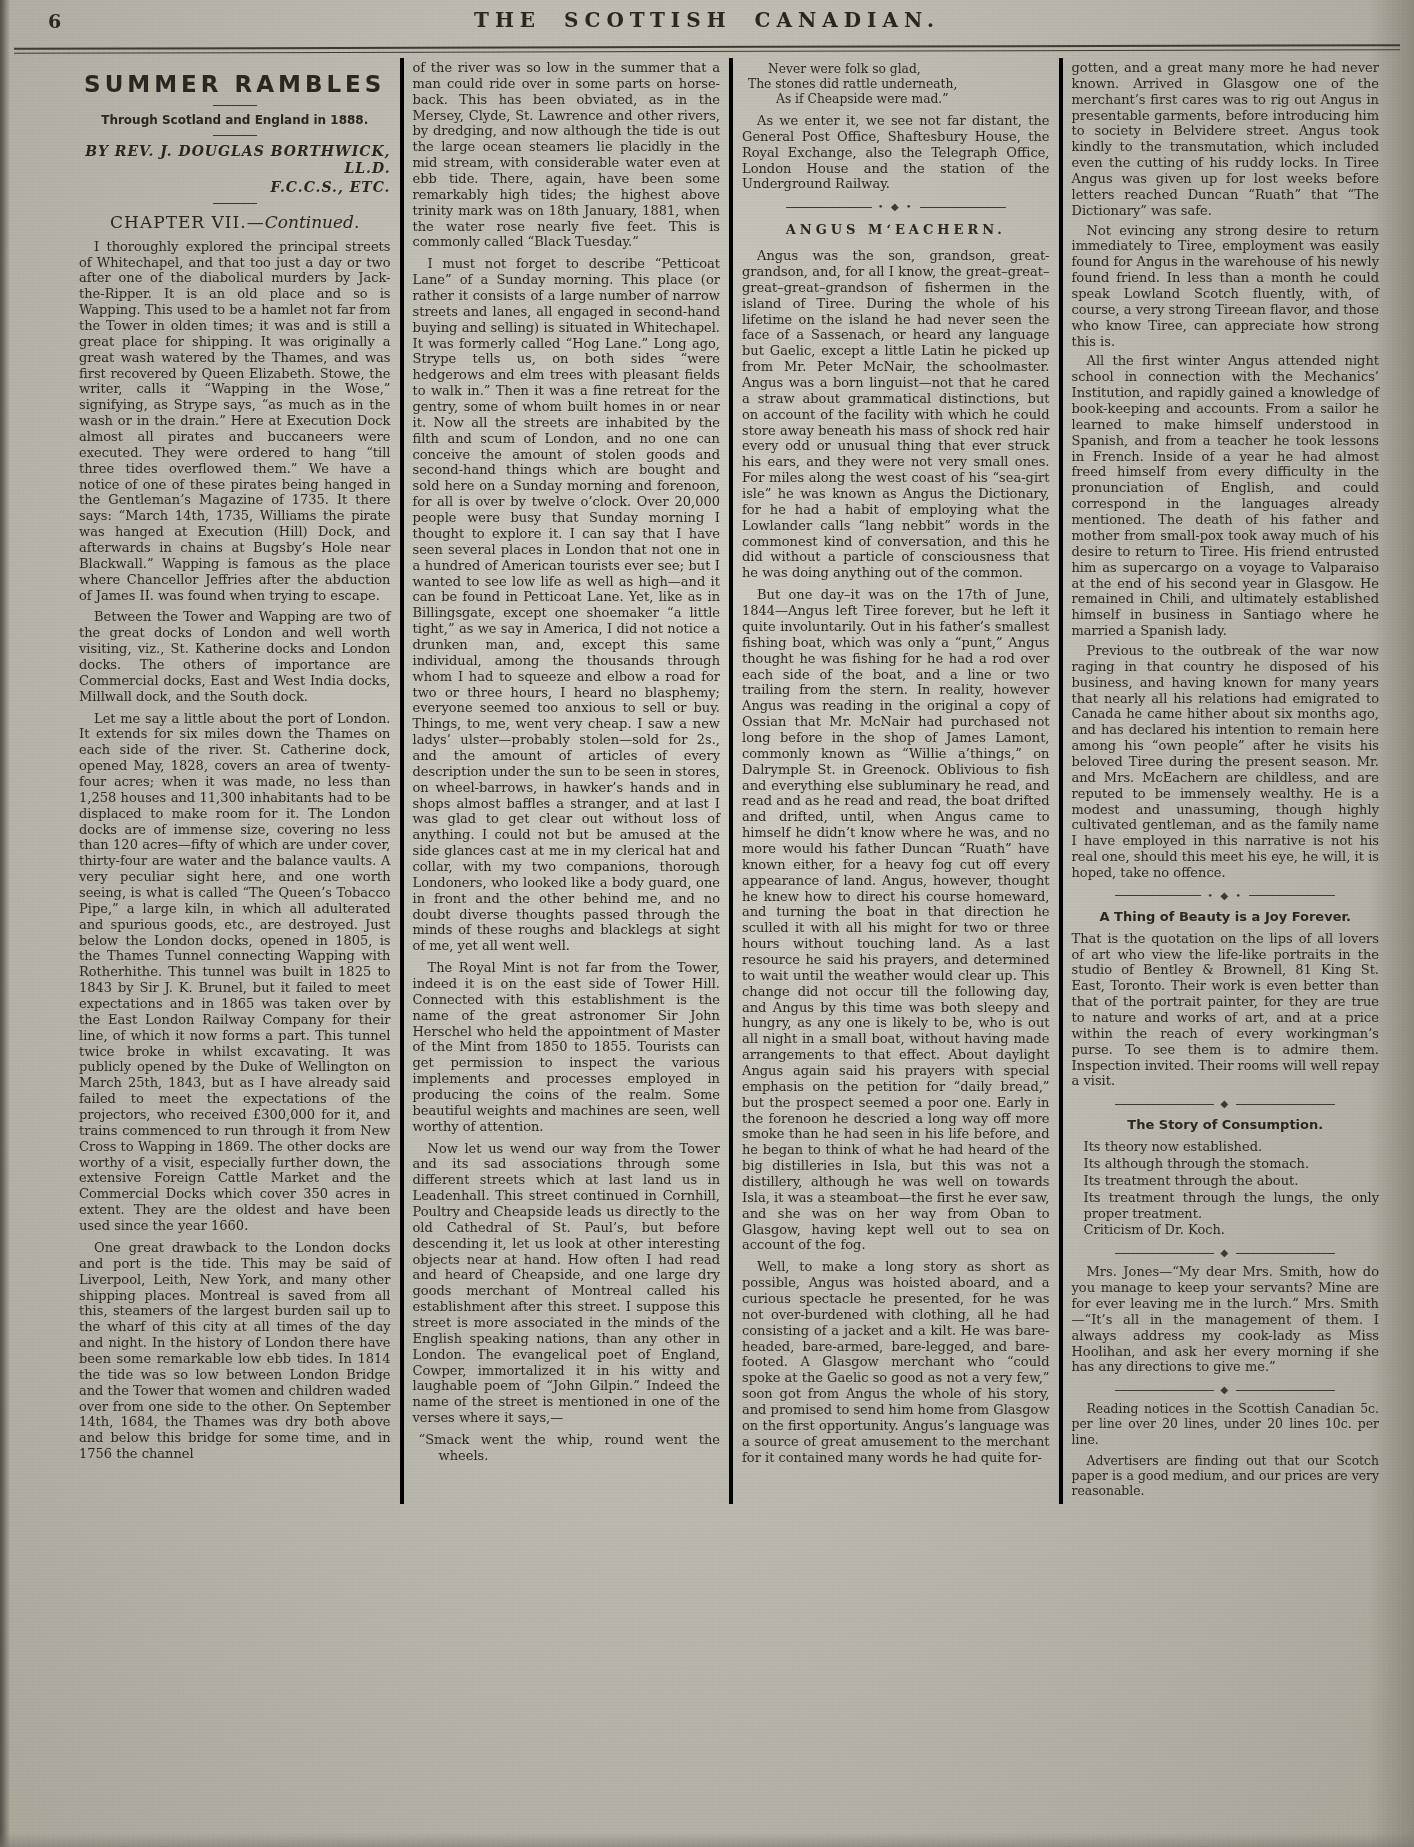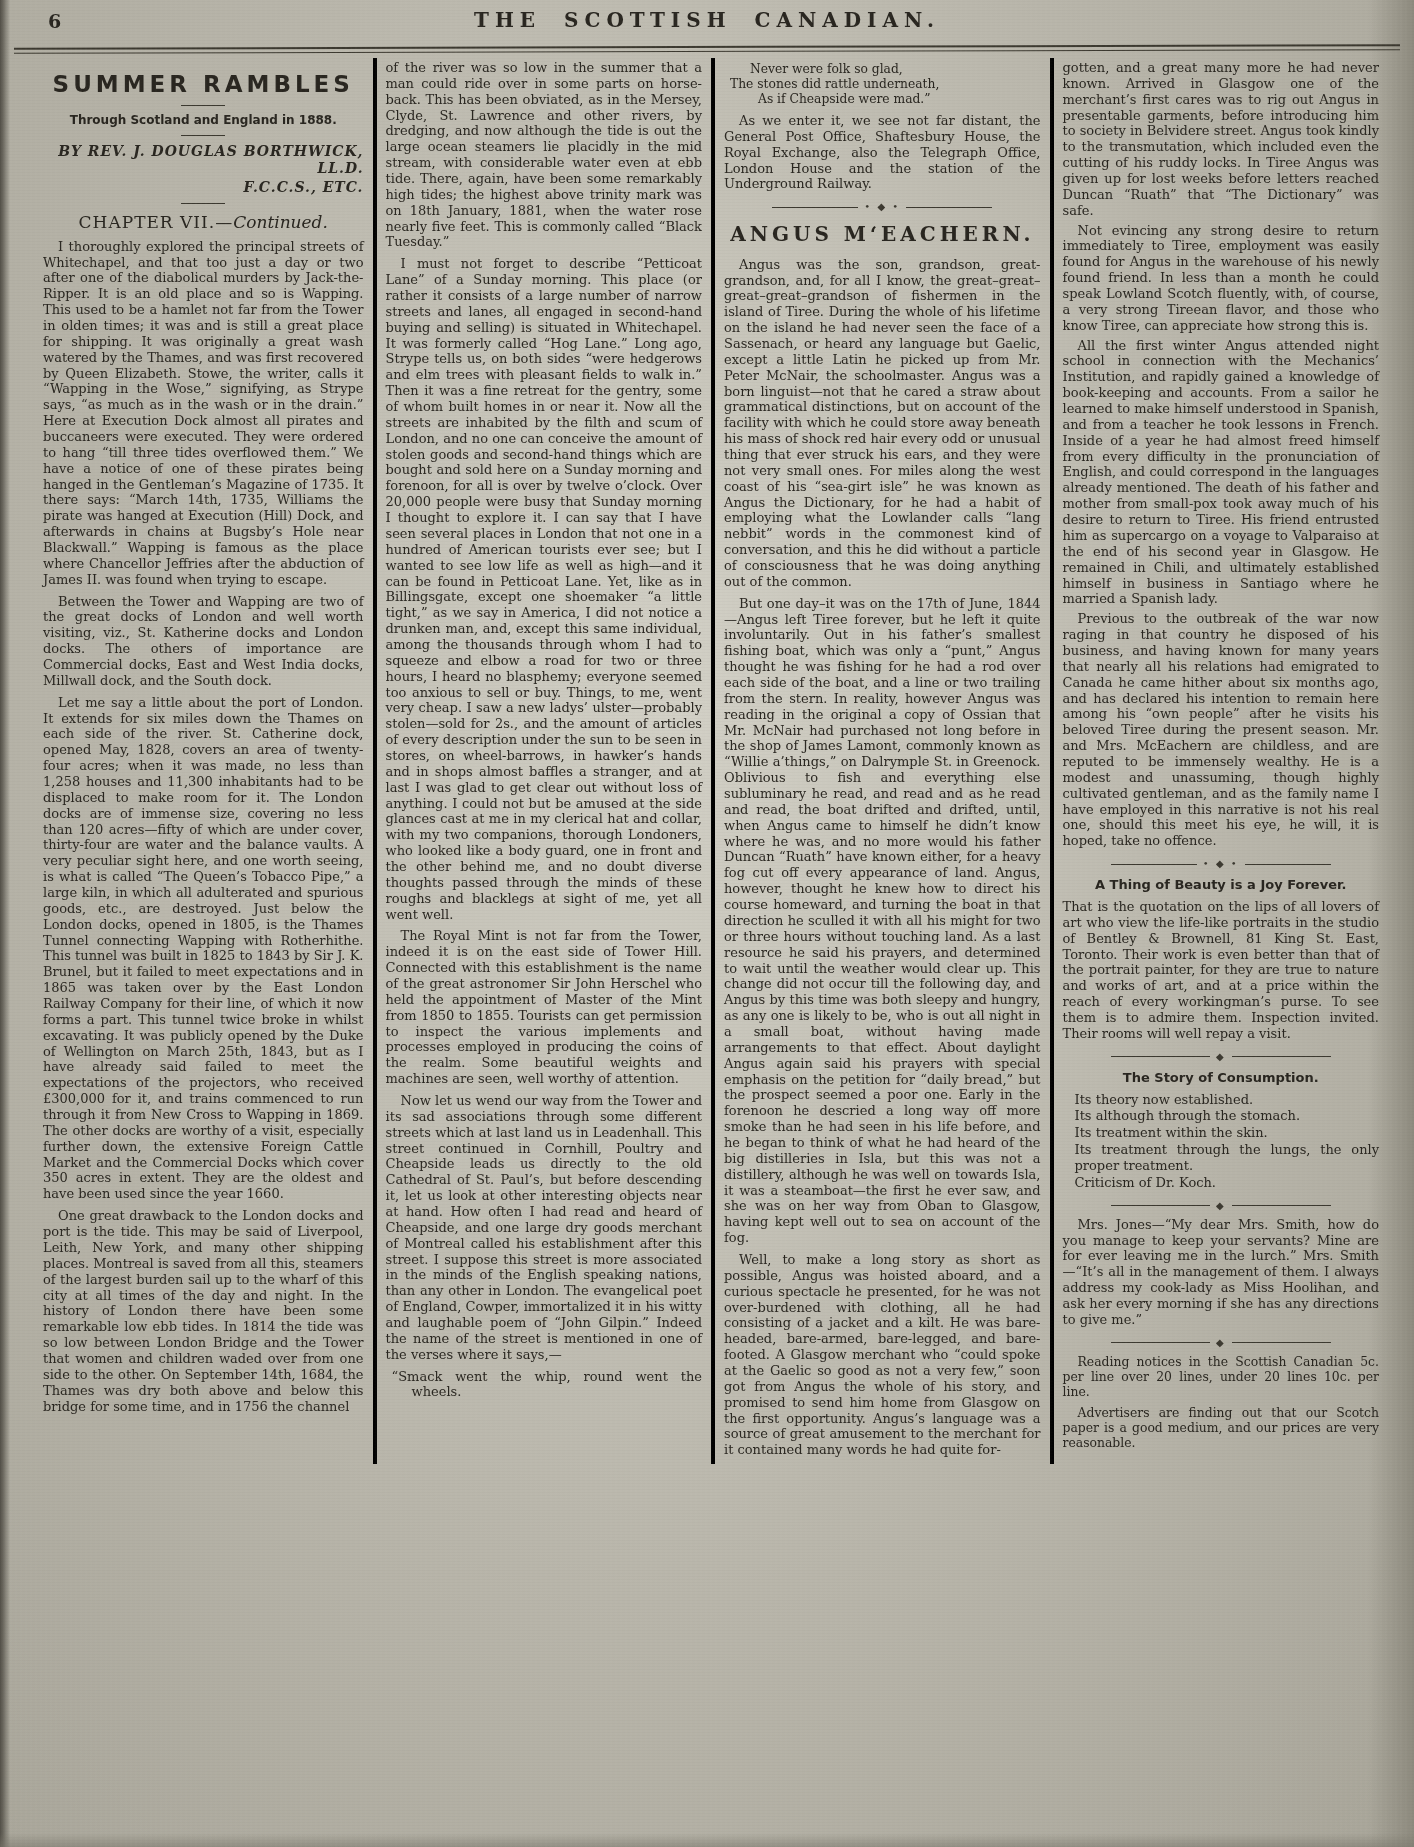--- a/index.html
+++ b/index.html
@@ -20,33 +20,33 @@
     background:linear-gradient(to top,rgba(120,117,106,.55),rgba(120,117,106,0));}
   .grain{position:absolute;inset:0;pointer-events:none;opacity:.18;
     background:
      repeating-linear-gradient(0deg,rgba(90,87,78,.16) 0 1px,transparent 1px 3px),
      repeating-linear-gradient(90deg,rgba(236,234,226,.12) 0 2px,transparent 2px 5px);}
   .masthead{position:relative;height:34px;padding-top:8px;}
   .page-number{position:absolute;left:48px;top:10px;font-size:19px;font-weight:bold;}
   .paper-title{text-align:center;font-size:20px;font-weight:bold;letter-spacing:6px;word-spacing:10px;}
   .double-rule{margin:4px 14px 0 14px;border-top:2px solid #3b382f;height:3px;border-bottom:1px solid #3b382f;transform:rotate(-.15deg);}
   .sheet{position:relative;display:grid;grid-template-columns:1fr 1fr 1fr 1fr;
-    padding:6px 26px 0 34px;column-gap:0;}
+    padding:6px 26px 0 34px;column-gap:0;margin-left:36px;}
   .col{font-size:13px;line-height:1.22;text-align:justify;padding:2px 9px 0 9px;min-width:0;}
   .col + .col{border-left:4px solid #000000;}
   p{margin:0 0 6px 0;text-indent:15px;}
   .no-indent{text-indent:0;}
   .art-title{font-family:"DejaVu Sans","Liberation Sans",sans-serif;
     text-align:center;font-size:23px;font-weight:bold;letter-spacing:4px;margin:10px 0 4px 0;text-indent:0;}
   .sub-title{font-family:"DejaVu Sans","Liberation Sans",sans-serif;
     text-align:center;font-size:12px;font-weight:bold;margin:2px 0;text-indent:0;}
   .byline{text-align:right;font-size:14px;font-weight:bold;letter-spacing:1px;margin:2px 0;text-indent:0;font-style:italic;}
   .chapter{font-size:17px;text-align:center;margin:8px 0 6px 0;text-indent:0;letter-spacing:1px;}
   .chapter em{letter-spacing:0;}
-  .sec-head{text-align:center;font-size:20px;font-weight:bold;letter-spacing:4px;margin:10px 0 10px 0;text-indent:0;}
+  .sec-head{text-align:center;font-size:13px;font-weight:bold;letter-spacing:4px;margin:10px 0 10px 0;text-indent:0;}
   .small-head{font-family:"DejaVu Sans","Liberation Sans",sans-serif;
     text-align:center;font-size:13px;font-weight:bold;margin:8px 0 6px 0;text-indent:0;}
   .short-rule{width:44px;border-top:1px solid #3b382f;margin:7px auto;}
   .orn{display:flex;align-items:center;justify-content:center;margin:10px auto 6px auto;width:220px;color:#3b382f;}
   .orn::before,.orn::after{content:"";flex:1;border-top:1px solid #3b382f;}
   .orn span{padding:0 6px;font-size:10px;letter-spacing:2px;line-height:1;}
   .poem{font-size:12.3px;margin:2px 0 6px 0;}
   .poem div{text-indent:0;}
   .poem .l1{padding-left:26px;}
   .poem .l2{padding-left:6px;}
@@ -122,21 +122,21 @@
         <span>• ◆ •</span>
       </div>
     <p class="small-head">A Thing of Beauty is a Joy Forever.</p>
     <p class="no-indent tight">That is the quotation on the lips of all lovers of art who view the life-like portraits in the studio of Bentley &amp; Brownell, 81 King St. East, Toronto. Their work is even better than that of the portrait painter, for they are true to nature and works of art, and at a price within the reach of every workingman’s purse. To see them is to admire them. Inspection invited. Their rooms will well repay a visit.</p>
     <div class="orn">
         <span>◆</span>
       </div>
     <p class="small-head">The Story of Consumption.</p>
     <p class="list-line">Its theory now established.</p>
     <p class="list-line">Its although through the stomach.</p>
-    <p class="list-line">Its treatment within the skin.</p>
+    <p class="list-line">Its treatment through the about.</p>
     <p class="list-line">Its treatment through the lungs, the only proper treatment.</p>
     <p class="list-line">Criticism of Dr. Koch.</p>
     <div class="orn">
         <span>◆</span>
       </div>
     <p class="tight">Mrs. Jones—“My dear Mrs. Smith, how do you manage to keep your servants? Mine are for ever leaving me in the lurch.” Mrs. Smith—“It’s all in the management of them. I always address my cook-lady as Miss Hoolihan, and ask her every morning if she has any directions to give me.”</p>
     <div class="orn">
         <span>◆</span>
       </div>
     <p class="notice">Reading notices in the Scottish Canadian 5c. per line over 20 lines, under 20 lines 10c. per line.</p>

